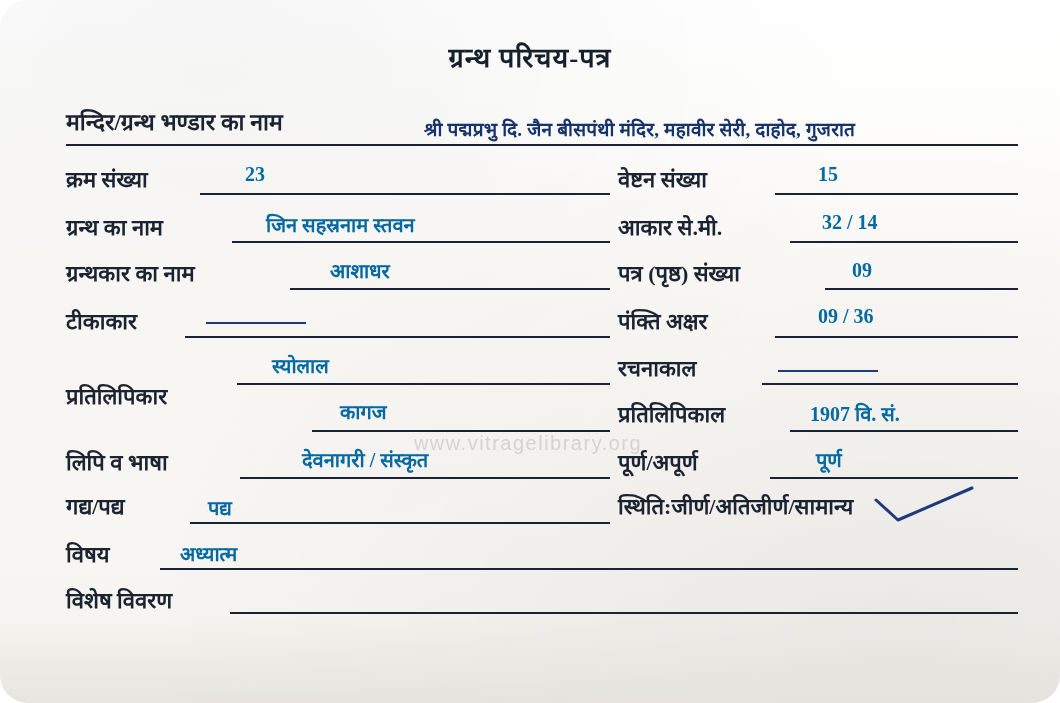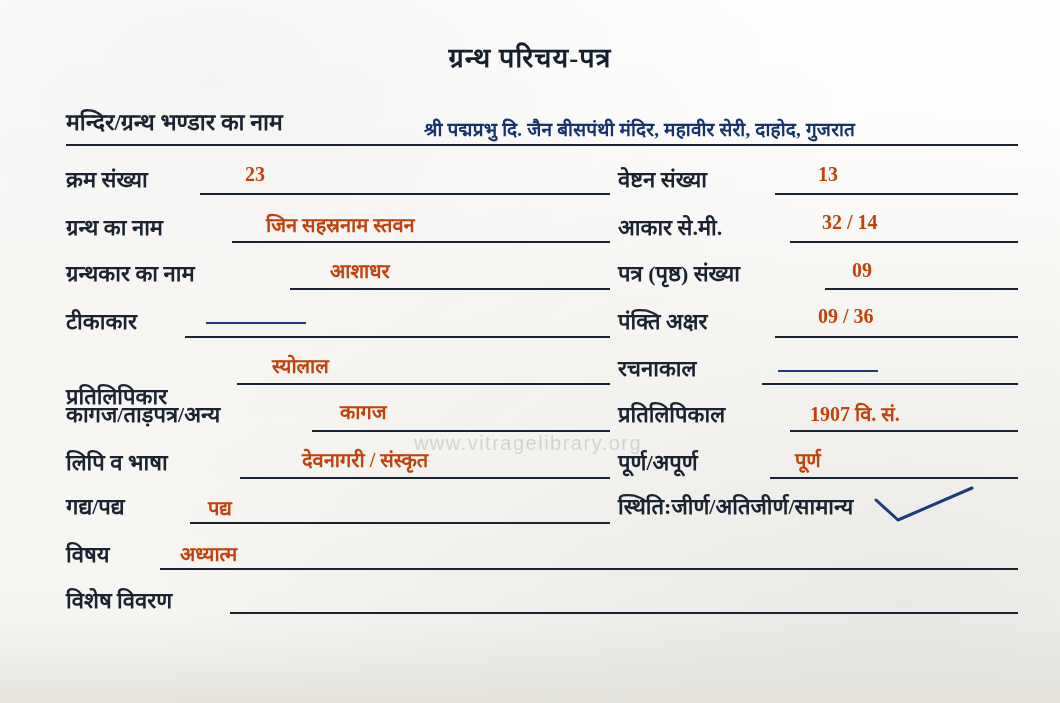--- a/index.html
+++ b/index.html
@@ -9,20 +9,21 @@
   }
   body {
     font-family: "Liberation Serif", "DejaVu Serif", serif;
   }
   #sheet {
     position: relative;
     width: 1060px;
     height: 703px;
     background: #fdfdfb;
     overflow: hidden;
+    border-radius: 28px;
   }
   
   #sheet::before {
     content: "";
     position: absolute;
     inset: 0;
     background:
       radial-gradient(ellipse at 20% 10%, rgba(0,0,0,0.035), rgba(0,0,0,0) 55%),
       radial-gradient(ellipse at 85% 90%, rgba(0,0,0,0.05), rgba(0,0,0,0) 60%),
       linear-gradient(180deg, #ffffff 0%, #fbfaf7 45%, #f4f3ef 100%);
@@ -54,21 +55,21 @@
   .lbl {
     position: absolute;
     font-size: 22px;
     color: #1b2330;
     white-space: nowrap;
     font-weight: bold;
   }
   .val {
     position: absolute;
     font-size: 20px;
-    color: #c2410c;
+    color: #0369a1;
     white-space: nowrap;
     font-weight: bold;
   }
 
   
   .rule {
     position: absolute;
     height: 0;
     border-top: 2px solid #1a2331;
   }
@@ -120,21 +121,21 @@
 
   <div class="lbl" style="left:66px; top:105px; font-size:23px;">मन्दिर/ग्रन्थ भण्डार का नाम</div>
   <div id="temple-name" style="left:424px; top:116px;">श्री पद्मप्रभु दि. जैन बीसपंथी मंदिर, महावीर सेरी, दाहोद, गुजरात</div>
   <div class="rule" style="left:66px; top:144px; width:952px;"></div>
 
   <div class="lbl" style="left:66px; top:163px;">क्रम संख्या</div>
   <div class="val" style="left:245px; top:163px;">23</div>
   <div class="rule" style="left:200px; top:193px; width:410px;"></div>
 
   <div class="lbl" style="left:618px; top:163px;">वेष्टन संख्या</div>
-  <div class="val" style="left:818px; top:163px;">13</div>
+  <div class="val" style="left:818px; top:163px;">15</div>
   <div class="rule" style="left:775px; top:193px; width:243px;"></div>
 
   <div class="lbl" style="left:66px; top:211px;">ग्रन्थ का नाम</div>
   <div class="val" style="left:266px; top:211px;">जिन सहस्रनाम स्तवन</div>
   <div class="rule" style="left:232px; top:241px; width:378px;"></div>
 
   <div class="lbl" style="left:618px; top:211px;">आकार से.मी.</div>
   <div class="val" style="left:822px; top:211px;">32 / 14</div>
   <div class="rule" style="left:790px; top:241px; width:228px;"></div>
 
@@ -157,34 +158,33 @@
 
   <div class="lbl" style="left:66px; top:352px;margin-top:28px;">प्रतिलिपिकार</div>
   <div class="val" style="left:272px; top:352px;">स्योलाल</div>
   <div class="rule" style="left:237px; top:383px; width:373px;"></div>
 
   <div class="lbl" style="left:618px; top:352px;">रचनाकाल</div>
   <div class="val" style="left:780px; top:352px;"></div>
   <div class="rule blue" style="left:778px; top:370px; width:100px;"></div>
   <div class="rule" style="left:762px; top:383px; width:256px;"></div>
 
-  <div class="lbl" style="left:66px; top:398px;">कागज/ताड़पत्र/अन्य</div>
   <div class="val" style="left:340px; top:398px;">कागज</div>
   <div class="rule" style="left:312px; top:430px; width:298px;"></div>
 
   <div class="lbl" style="left:618px; top:398px;">प्रतिलिपिकाल</div>
   <div class="val" style="left:810px; top:400px;">1907 वि. सं.</div>
   <div class="rule" style="left:790px; top:430px; width:228px;"></div>
 
   <div class="lbl" style="left:66px; top:446px;">लिपि व भाषा</div>
   <div class="val" style="left:268px; top:446px;margin-left:34px;">देवनागरी / संस्कृत</div>
   <div class="rule" style="left:240px; top:477px; width:370px;"></div>
 
   <div class="lbl" style="left:618px; top:446px;">पूर्ण/अपूर्ण</div>
-  <div class="val" style="left:795px; top:446px;">पूर्ण</div>
+  <div class="val" style="left:816px; top:446px;">पूर्ण</div>
   <div class="rule" style="left:770px; top:477px; width:248px;"></div>
 
   <div class="lbl" style="left:66px; top:490px;">गद्य/पद्य</div>
   <div class="val" style="left:208px; top:494px;">पद्य</div>
   <div class="rule" style="left:190px; top:522px; width:420px;"></div>
 
   <div class="lbl" style="left:618px; top:490px;">स्थिति:जीर्ण/अतिजीर्ण/सामान्य</div>
   <svg id="status-check" viewBox="0 0 104 40">
     <path d="M4 14 L26 34 L100 2" fill="none" stroke="#1d3a7a" stroke-width="3" stroke-linecap="round" stroke-linejoin="round"></path>
   </svg>

